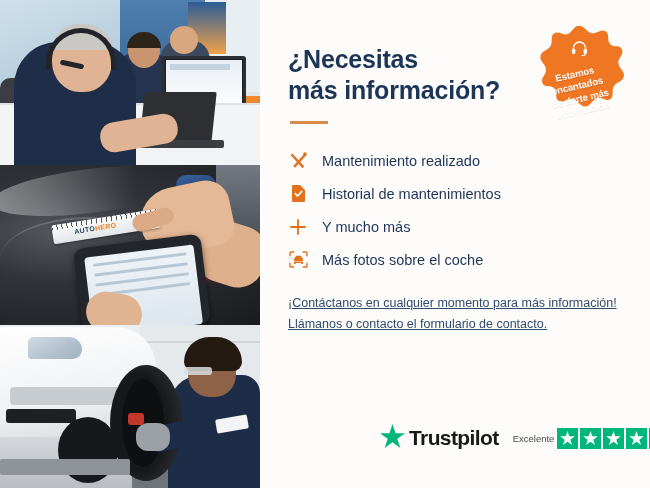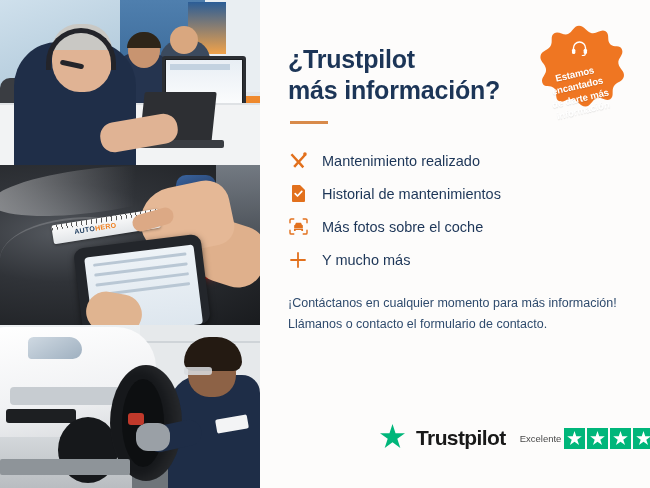--- a/index.html
+++ b/index.html
@@ -205,20 +205,21 @@
     font-size: 14.5px;
     color: #1c3557;
     white-space: nowrap;
   }
 
   .contact {
     margin-top: 17px;
     font-size: 12.5px;
     line-height: 1.65;
     color: #2f4b6d;
+    text-decoration: underline;
   }
 
   
   .badge {
     position: absolute;
     right: 16px; top: 24px;
     width: 110px; height: 110px;
     display: flex; flex-direction: column;
     align-items: center; justify-content: center;
   }
@@ -244,21 +245,21 @@
     letter-spacing: -0.1px;
     text-shadow: 0 1px 1px rgba(0,0,0,.10);
   }
 
   
   .trustpilot {
     position: absolute;
     left: 120px; bottom: 36px;
     display: flex; align-items: center; gap: 14px;
   }
-  .tp-logo { display: flex; align-items: center; gap: 11px; }
+  .tp-logo { display: flex; align-items: center; gap: 4px; }
   .tp-name {
     font-size: 21px; font-weight: bold; color: #191919;
     letter-spacing: -0.6px;
   }
   .tp-right { display: flex; flex-direction: row; align-items: center; gap: 3px; }
   .tp-excelente { font-size: 9.5px; color: #4a4a4a; }
   .tp-stars { display: flex; gap: 2px; }
   .tp-star {
     width: 21px; height: 21px;
     background: #00b67a;
@@ -369,21 +370,21 @@
       <div class="p3-arm"></div>
       <div class="p3-glove"></div>
       <div class="p3-tool"></div>
       <div class="p3-lift"></div>
     </div>
   </div>
 
   <div class="content">
 
     <h1 class="heading">
-      <span>¿Trustpilot</span><br>
+      <span>¿Necesitas</span><br>
       <span>más información?</span>
     </h1>
 
     <div class="rule"></div>
 
     <ul class="features">
 
       <li class="feature">
         <span class="feature-ic">
           <svg width="19" height="19" viewBox="0 0 20 20">
@@ -398,44 +399,44 @@
       <li class="feature">
         <span class="feature-ic">
           <svg width="17" height="19" viewBox="0 0 17 19">
             <path d="M3 1h7l5 5v11a1 1 0 0 1-1 1H3a1 1 0 0 1-1-1V2a1 1 0 0 1 1-1z" fill="#e2701c"></path>
             <path d="M5.2 9.6l2.3 2.4 4.3-4.6" stroke="#ffffff" stroke-width="1.7" fill="none" stroke-linecap="round" stroke-linejoin="round"></path>
           </svg>
         </span>
         <span class="feature-label">Historial de mantenimientos</span>
       </li>
 
+
+      <li class="feature">
+        <span class="feature-ic">
+          <svg width="18" height="18" viewBox="0 0 18 18">
+            <path d="M9 2v14M2 9h14" stroke="#e2701c" stroke-width="1.8" stroke-linecap="round"></path>
+          </svg>
+        </span>
+        <span class="feature-label">Y mucho más</span>
+      </li>
 
       <li class="feature">
         <span class="feature-ic">
           <svg width="19" height="17" viewBox="0 0 20 18">
             <g stroke="#e2701c" stroke-width="1.5" fill="none" stroke-linecap="round">
               <path d="M1 5V2.2A1.2 1.2 0 0 1 2.2 1H5"></path>
               <path d="M15 1h2.8A1.2 1.2 0 0 1 19 2.2V5"></path>
               <path d="M19 13v2.8a1.2 1.2 0 0 1-1.2 1.2H15"></path>
               <path d="M5 17H2.2A1.2 1.2 0 0 1 1 15.8V13"></path>
             </g>
             <path d="M5.2 11.6h9.6v2.1h-1.8v-.9H7v.9H5.2z" fill="#e2701c"></path>
             <path d="M6.4 7.2l.9-2.1h5.4l.9 2.1 1 .5v3.4H5.4V7.7z" fill="#e2701c"></path>
           </svg>
         </span>
         <span class="feature-label">Más fotos sobre el coche</span>
-      </li>
-
-      <li class="feature">
-        <span class="feature-ic">
-          <svg width="18" height="18" viewBox="0 0 18 18">
-            <path d="M9 2v14M2 9h14" stroke="#e2701c" stroke-width="1.8" stroke-linecap="round"></path>
-          </svg>
-        </span>
-        <span class="feature-label">Y mucho más</span>
       </li>
     </ul>
 
     <p class="contact">
       <span>¡Contáctanos en cualquier momento para más información!</span><br>
       <span>Llámanos o contacto el formulario de contacto.</span>
     </p>
 
     <div class="badge">
       <svg class="badge-shape" viewBox="0 0 120 120">

